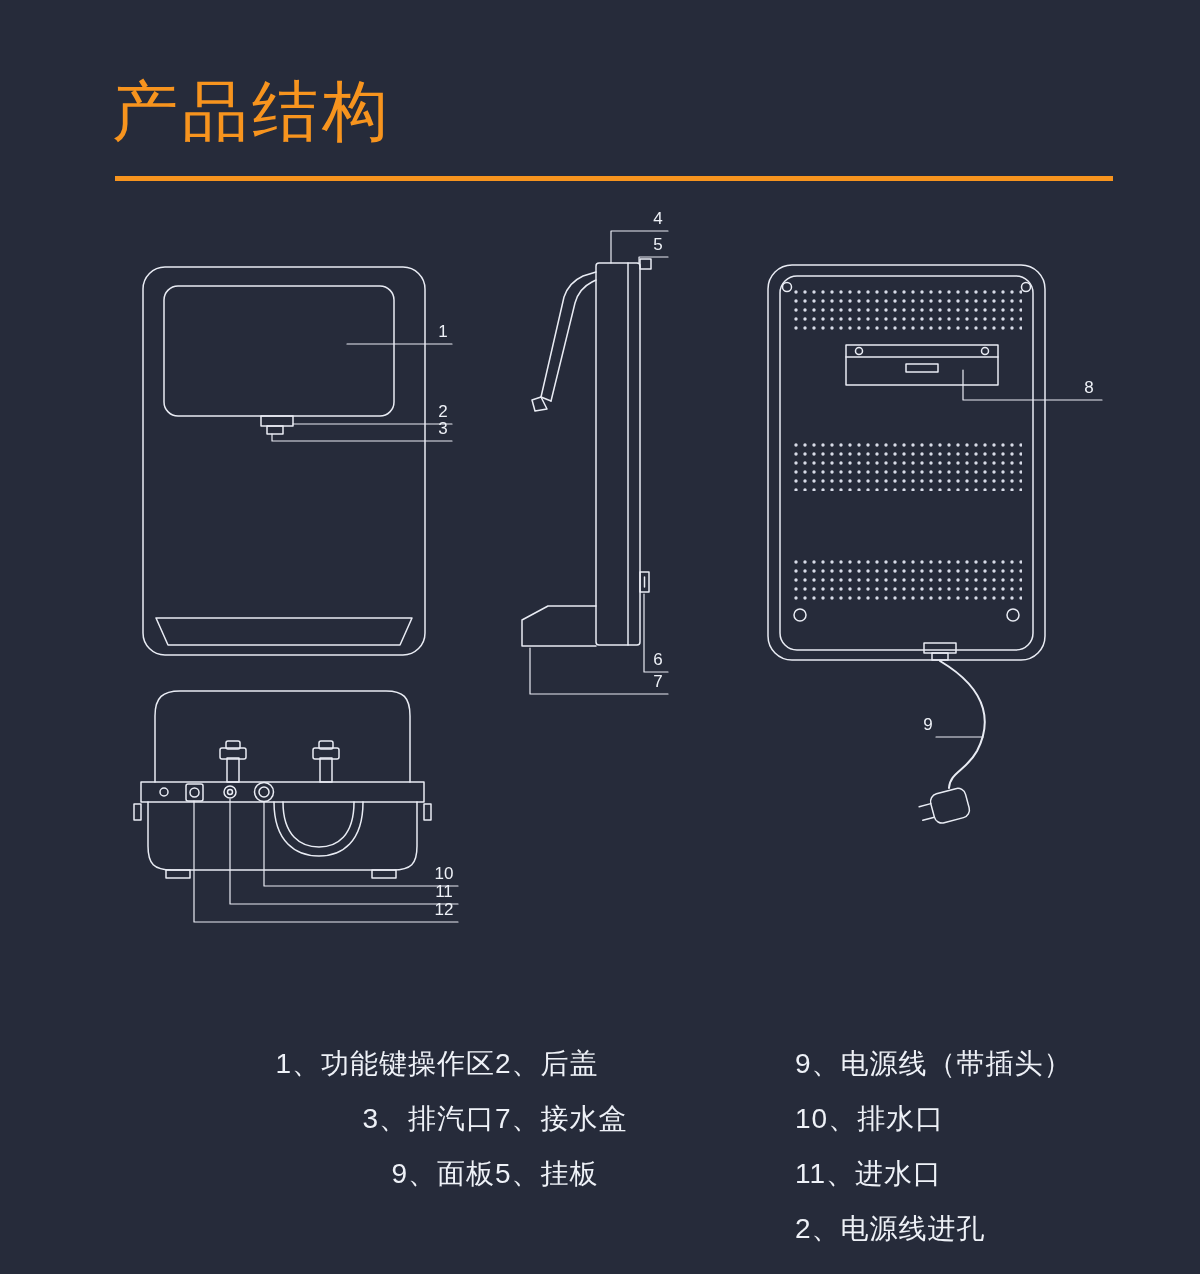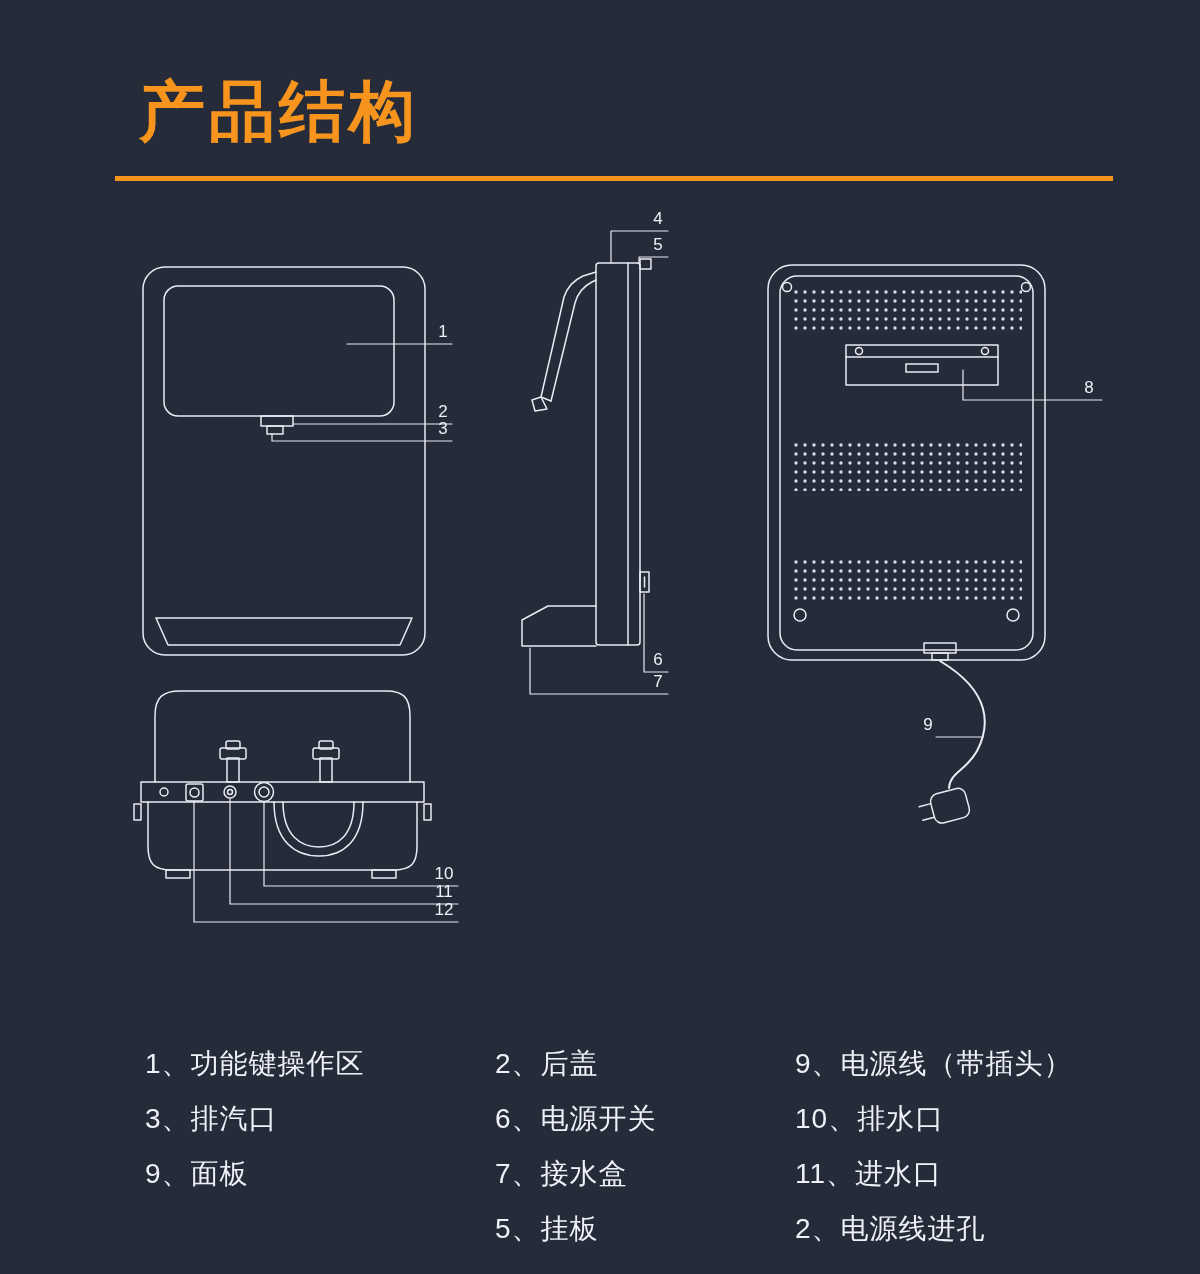--- a/index.html
+++ b/index.html
@@ -5,37 +5,37 @@
   * { margin:0; padding:0; box-sizing:border-box; }
   html,body { width:1200px; height:1274px; }
   body {
     position:relative;
     background:#262B3A;
     font-family:"Liberation Sans", sans-serif;
     overflow:hidden;
   }
   .page-title {
     position:absolute; left:112px; top:78px;
-    font-size:66px; font-weight:bold; line-height:1;
-    color:#F7941E; letter-spacing:4px;margin-left:27px;
+    font-size:66px; font-weight:normal; line-height:1;
+    color:#F7941E; letter-spacing:4px;
   }
   .title-rule {
     position:absolute; left:115px; top:176px;
     width:998px; height:5px; background:#F7941E;
   }
   .diagram-svg { position:absolute; left:0; top:0; }
   .diagram-svg text {
     fill:#EEF1F7; font-size:17px; font-family:"Liberation Sans", sans-serif;
     stroke:none; text-anchor:middle;
   }
   .legend {
     position:absolute; left:145px; top:1036px; display:flex;
   }
   .legend-col { display:flex; flex-direction:column; }
-  .legend-col-1 { width:350px; }
+  .legend-col-1 { width:350px;text-align:right; }
   .legend-col-2 { width:300px; }
   .legend-item {
     height:55px; line-height:55px;
     font-size:28px; color:#EEF1F7; letter-spacing:1px; white-space:nowrap;
   }
 </style>
 </head>
 <body>
 
 <h1 class="page-title">产品结构</h1>
@@ -180,21 +180,20 @@
 </svg>
 
 <div class="legend">
   <div class="legend-col legend-col-1">
     <div class="legend-item">1、功能键操作区</div>
     <div class="legend-item">3、排汽口</div>
     <div class="legend-item">9、面板</div>
   </div>
   <div class="legend-col legend-col-2">
     <div class="legend-item">2、后盖</div>
-    <div class="legend-item">6、电源开关</div>
     <div class="legend-item">7、接水盒</div>
     <div class="legend-item">5、挂板</div>
   </div>
   <div class="legend-col legend-col-3">
     <div class="legend-item">9、电源线（带插头）</div>
     <div class="legend-item">10、排水口</div>
     <div class="legend-item">11、进水口</div>
     <div class="legend-item">2、电源线进孔</div>
   </div>
 </div>

